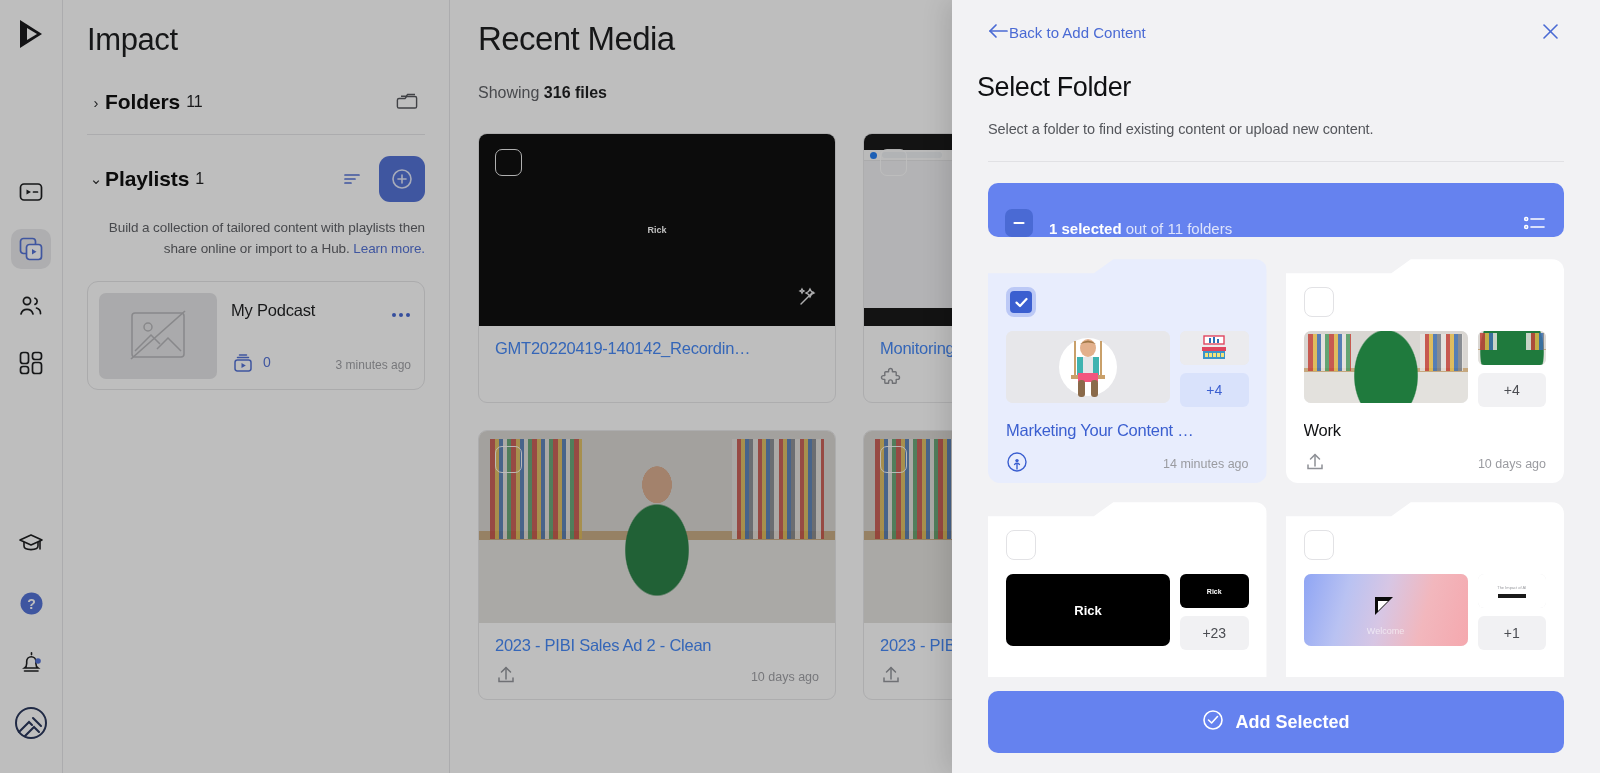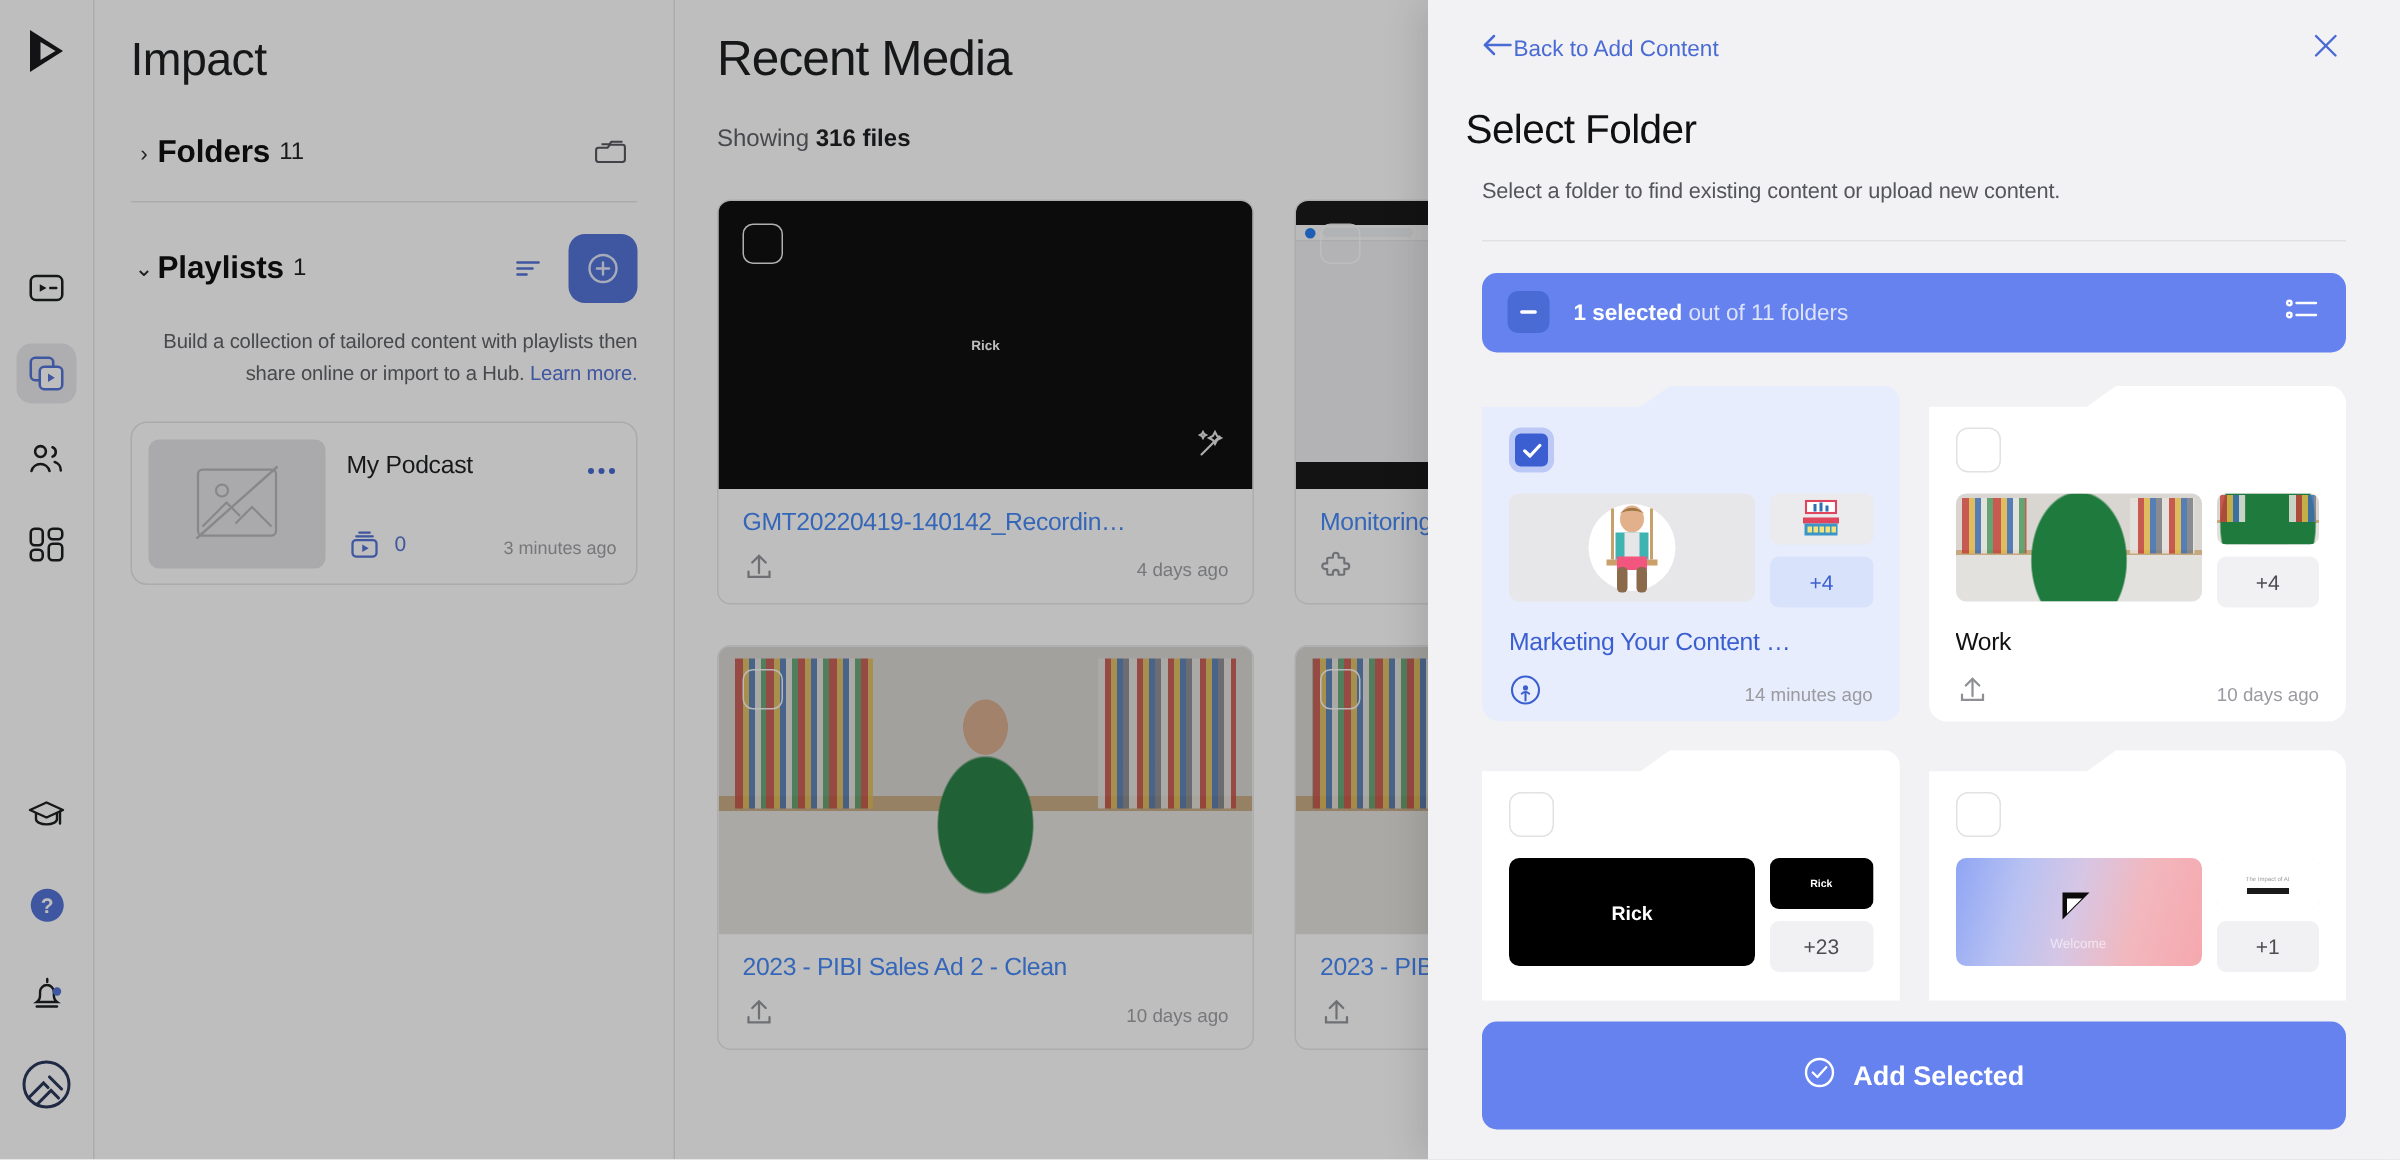--- a/index.html
+++ b/index.html
@@ -157,21 +157,21 @@
   .dr-top { display:flex; align-items:center; height: 60px; padding: 0 36px; margin-top: 6px;}
   .dr-back { display:flex; align-items:center; gap: 0; color: #4a6ad4; font-size: 15px; background:none; border:none; cursor:pointer;}
   .dr-grow { flex:1 1 auto; }
   .dr-close { color:#4a6ad4; background:none; border:none; cursor:pointer; padding: 4px;}
   .dr-title { font-size: 27px; font-weight: 400; color: #0f1012; letter-spacing:-0.4px; padding: 0 25px; margin-top: 12px;}
   .dr-sub { font-size: 14.5px; color: #54565b; padding: 0 36px; margin-top: 18px; letter-spacing: -0.1px;}
   .dr-rule { height:1px; background:#e1e1e4; margin: 24px 36px 0 36px; }
 
   .selbar {
     margin: 21px 36px 0 36px; height: 61px; border-radius: 10px;
-    background: #6582ef; display:flex; align-items:center; padding: 0 17px;
+    background: #6582ef; display:flex; align-items:flex-end; padding: 0 17px;
   }
   .selbox {
     width: 28px; height: 28px; border-radius: 7px; background: #4a6ad4;
     display:flex; align-items:center; justify-content:center; flex:0 0 28px;
   }
   .seltext { font-size: 15px; color: rgba(255,255,255,0.78); margin-left: 16px; }
   .seltext b { color:#fff; font-weight:700; }
   .sel-grow { flex:1 1 auto; }
 
   .folders-scroll {
@@ -205,21 +205,21 @@
     font-size: 14px; color:#4b4d52;
   }
   .folder-card.selected .fc-more { background:#d9e2fb; color:#3b5fd0; }
   .fc-name { font-size: 16.5px; color:#111214; margin-top: 14px; letter-spacing:-0.25px; white-space:nowrap; overflow:hidden; text-overflow:ellipsis;}
   .folder-card.selected .fc-name { color:#3b5fd0; }
   .fc-foot { display:flex; align-items:center; justify-content:space-between; margin-top: 11px; }
   .fc-time { font-size: 12.5px; color:#9a9ba0; }
 
   .drawer-foot { padding: 14px 36px 20px 36px; background:#f2f2f4; }
   .add-selected {
-    width: 100%; height: 72px; border-radius: 10px; border:none;
+    width: 100%; height: 62px; border-radius: 10px; border:none;
     background:#6582ef; color:#fff; font-size: 18px; font-weight:700;
     display:flex; align-items:center; justify-content:center; gap: 11px; cursor:pointer;
     font-family: "Liberation Sans", sans-serif;
   }
 
   
   .art-swing { position:absolute; inset:0; background:#e7e7ea; display:flex; align-items:center; justify-content:center;}
   .art-swing .ball { width: 58px; height: 58px; border-radius:50%; background:#fff; position:relative;}
   .art-shop { position:absolute; inset:0; background:#ebebee; display:flex; align-items:center; justify-content:center;}
   .art-black { position:absolute; inset:0; background:#000; display:flex;align-items:center;justify-content:center;}
@@ -406,30 +406,20 @@
             <span class="wand">
               <svg width="24" height="24" viewBox="0 0 24 24" fill="none" stroke="#e8e8ea" stroke-width="1.4" stroke-linecap="round">
                 <line x1="6" y1="20" x2="18" y2="8"></line>
                 <path d="M15 5 l1.4 2.6 L19 9 l-2.6 1.4 L15 13 l-1.4 -2.6 L11 9 l2.6 -1.4 Z"></path>
                 <path d="M7 5 l0.7 1.3 L9 7 l-1.3 0.7 L7 9 l-0.7 -1.3 L5 7 l1.3 -0.7 Z"></path>
               </svg>
             </span>
           </div>
           <div class="media-foot">
             <div class="media-name">GMT20220419-140142_Recordin…</div>
-            <div class="media-meta">
-              <span>
-                <svg width="22" height="22" viewBox="0 0 22 22" fill="none" stroke="#8e9096" stroke-width="1.5" stroke-linecap="round">
-                  <path d="M11 15 V4"></path>
-                    <path d="M6.5 8 L11 3.6 L15.5 8"></path>
-                  <path d="M4 14 v3.6 h14 V14"></path>
-                </svg>
-              </span>
-              <span class="media-time">4 days ago</span>
-            </div>
           </div>
         </div>
 
         <div class="media-card">
           <div class="media-thumb">
             <div class="fbshot">
               <div class="fb-top"></div>
               <div class="fb-bar">
                   <span class="fb-dot"></span>
                   <span class="fb-pill"></span>

